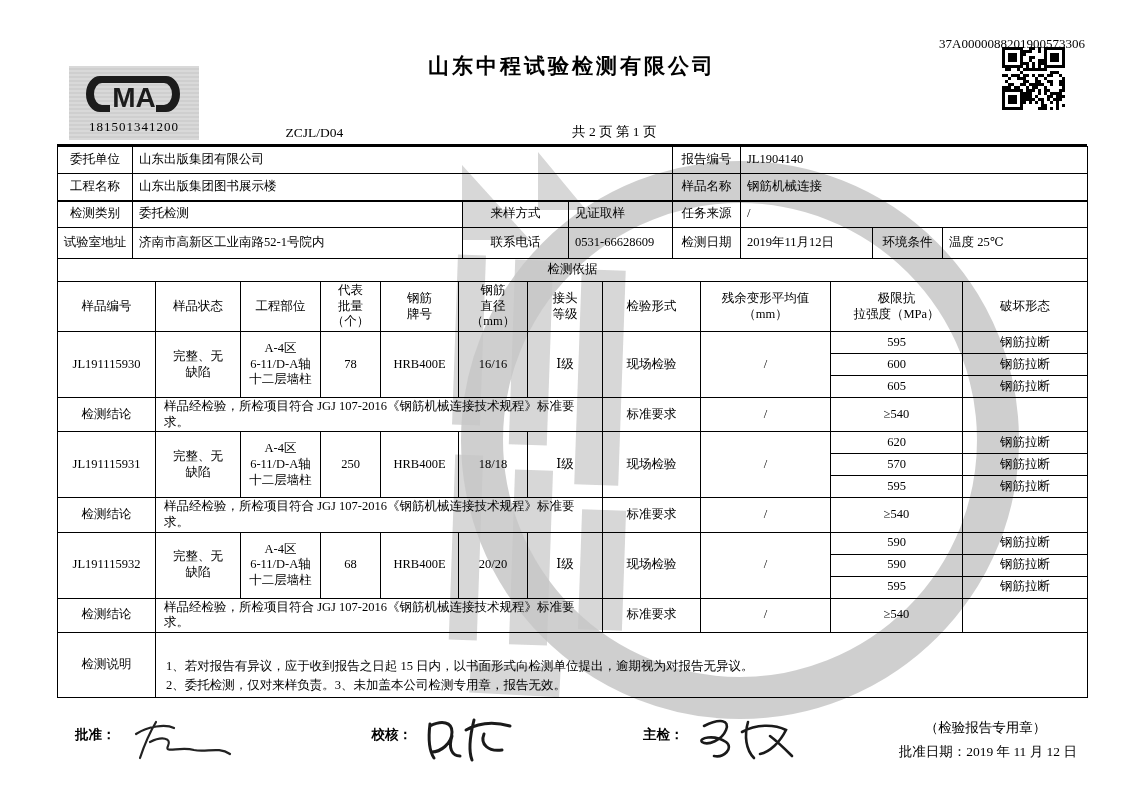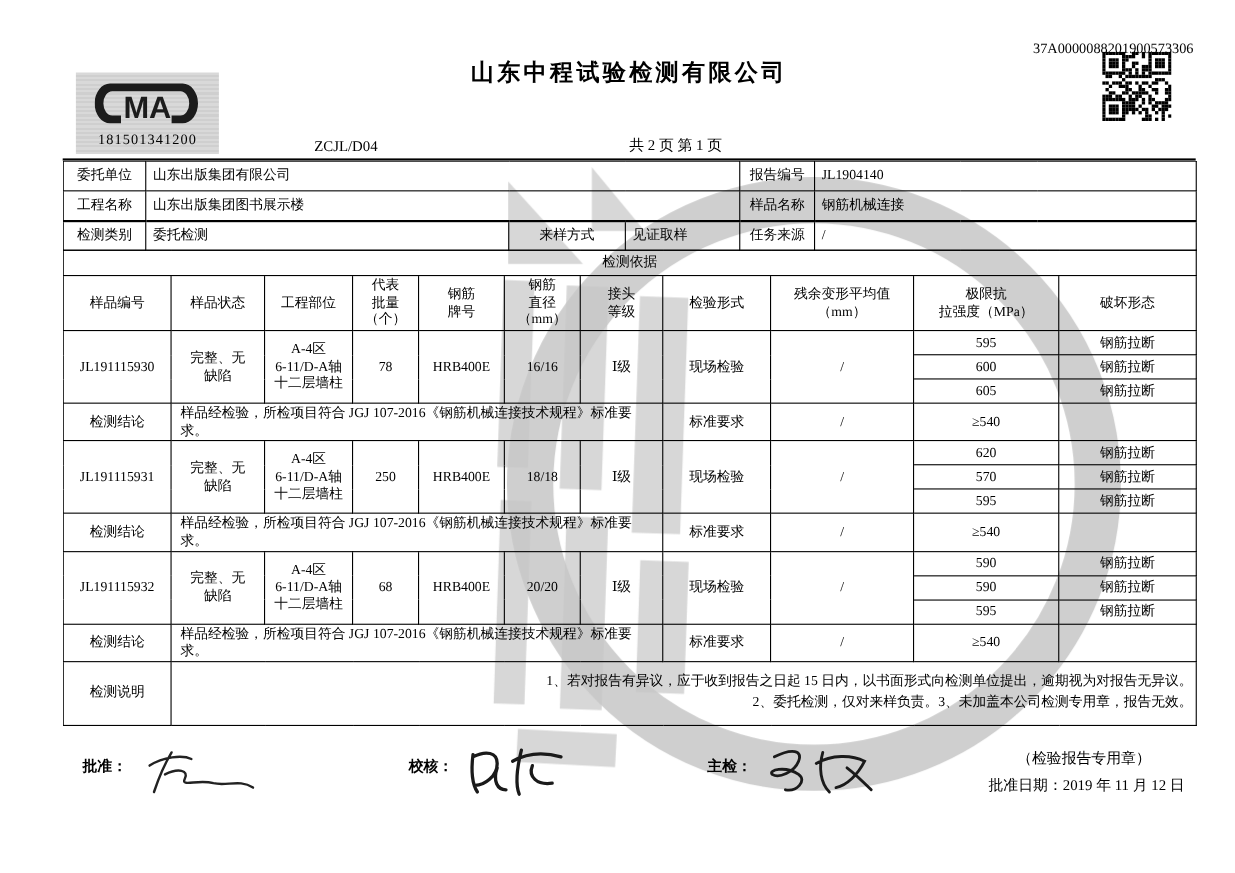--- a/index.html
+++ b/index.html
@@ -47,21 +47,21 @@
   .info-table td.value { text-align:left; padding-left:6px;margin-left:45px; }
   .info-table tr.thick td { border-top-width:2px; }
   .results-table { margin-top:-1px; }
   .results-table tr.band { height:23px; }
   .results-table tr.head { height:50px; }
   .results-table tr.sub-row { height:22px; }
   .results-table tr.conclusion-row { height:28px; }
   .results-table tr.notes-row { height:58px; }
   .pre { white-space:pre-line; }
   .left { text-align:left; padding-left:8px; }
-  .notes-cell { text-align:right; padding-left:10px; vertical-align:top; padding-top:8px; }
+  .notes-cell { text-align:left; padding-left:10px; vertical-align:top; padding-top:24px; }
   .notes-cell div { line-height:1.55; }
 
   
   .watermark { position:absolute; left:0; top:110px; z-index:1; pointer-events:none; }
 
   
   .footer { display:flex; margin-top:14px; font-size:13.5px; align-items:flex-start; position:relative; z-index:2; }
   .sig-group { display:flex; align-items:flex-start; }
   .sig-label { font-weight:bold; padding-top:14px; white-space:nowrap; }
   .sig-group svg { margin-left:6px; }
@@ -380,20 +380,30 @@
         <td class="value" colspan="3">钢筋机械连接</td>
       </tr>
       <tr class="thick">
         <td>检测类别</td>
         <td class="value">委托检测</td>
         <td>来样方式</td>
         <td class="value">见证取样</td>
         <td>任务来源</td>
         <td class="value" colspan="3">/</td>
       </tr>
+      <tr class="tall">
+        <td>试验室地址</td>
+        <td class="value">济南市高新区工业南路52-1号院内</td>
+        <td>联系电话</td>
+        <td class="value">0531-66628609</td>
+        <td>检测日期</td>
+        <td class="value">2019年11月12日</td>
+        <td>环境条件</td>
+        <td class="value">温度 25℃</td>
+      </tr>
     </tbody>
       </table>
 
     <table class="results-table">
       <colgroup>
         <col style="width:98px">
           <col style="width:85px">
           <col style="width:80px">
           <col style="width:60px">
         <col style="width:78px">

